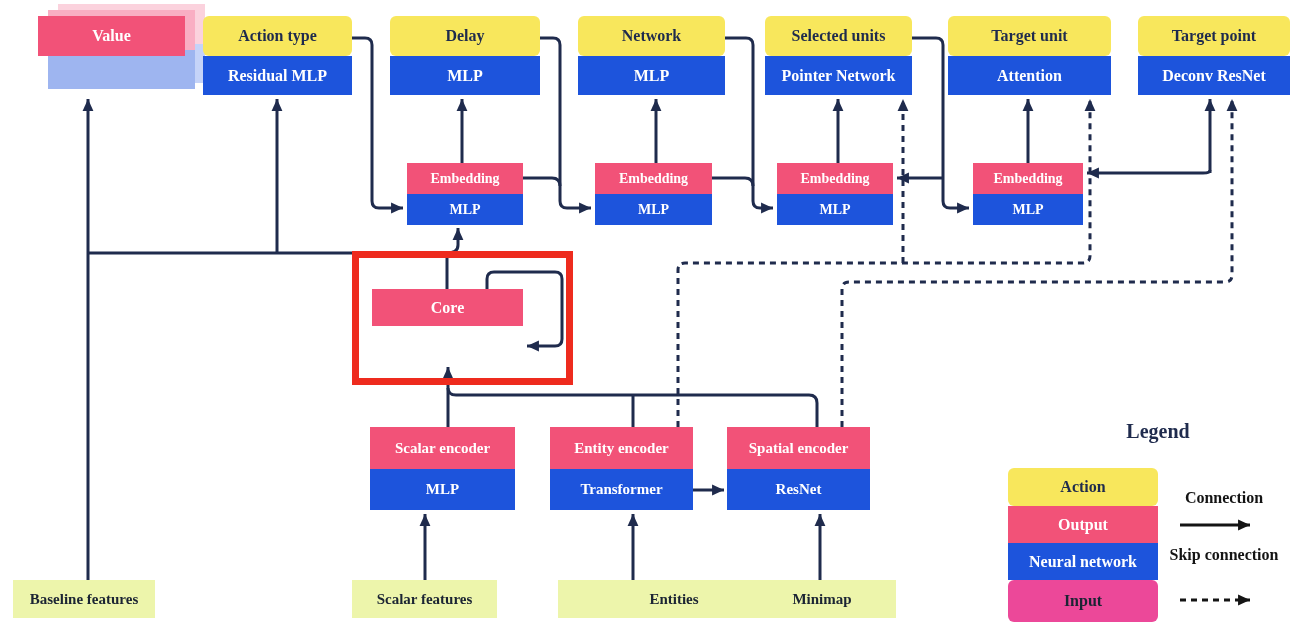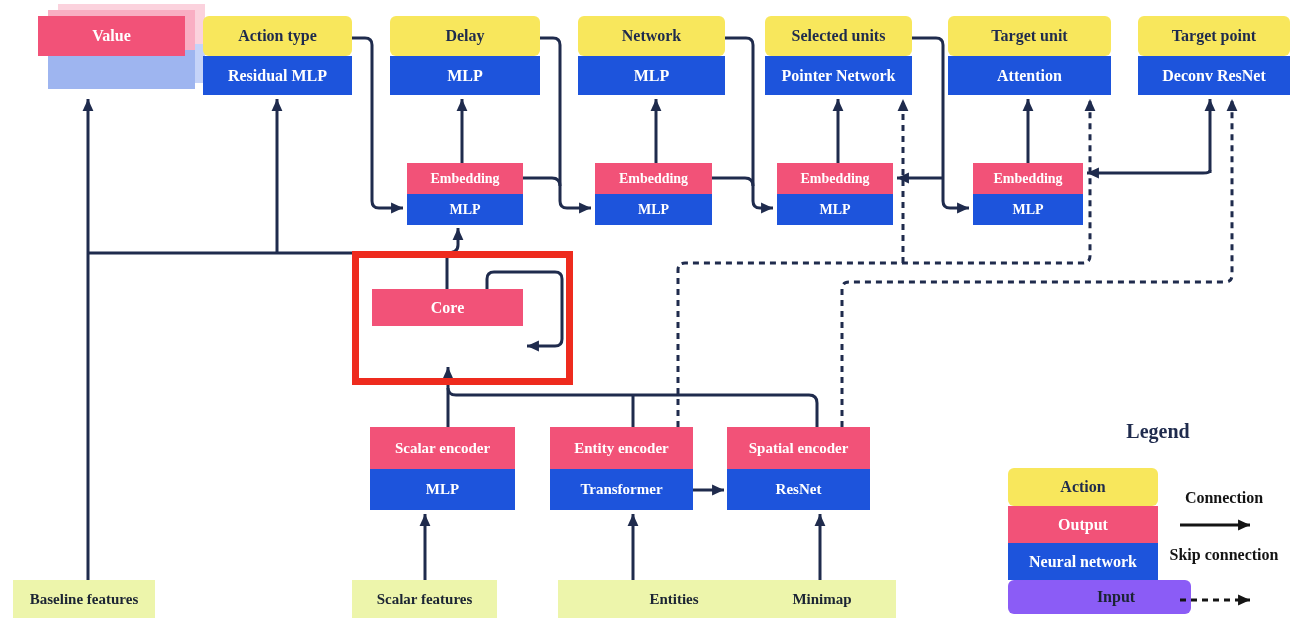--- a/index.html
+++ b/index.html
@@ -119,21 +119,21 @@
 
     <div class="input-box" style="left:13px;top:580px;width:142px;">Baseline features</div>
     <div class="input-box" style="left:352px;top:580px;width:145px;">Scalar features</div>
     <div class="input-box" style="left:558px;top:580px;width:152px;padding-left:40px;">Entities</div>
     <div class="input-box" style="left:748px;top:580px;width:148px;">Minimap</div>
 
     <div class="legend-title">Legend</div>
     <div class="legend-box band action" style="top:468px;height:38px;">Action</div>
     <div class="legend-box band output" style="top:506px;height:37px;">Output</div>
     <div class="legend-box band network" style="top:543px;height:37px;">Neural network</div>
-    <div class="legend-box band action" style="top:580px;height:34px;background:#8b5cf6;color:#1b2433;padding-left:33px;">Input</div>
+    <div class="legend-box band action" style="top:580px;height:42px;background:#ec4899;color:#1b2433;">Input</div>
     <div class="legend-label" style="top:488px;">Connection</div>
     <div class="legend-label" style="top:545px;">Skip connection</div>
   </div>
 
   <svg id="wires" width="1297" height="627" viewBox="0 0 1297 627">
     <defs>
       <marker id="ah" viewBox="0 0 12 12" markerWidth="13" markerHeight="13" refX="11" refY="6" orient="auto" markerUnits="userSpaceOnUse">
         <path d="M0,1 L11,6 L0,11 Z" fill="#1f2b4d"></path>
       </marker>
       <marker id="ahk" viewBox="0 0 12 12" markerWidth="13" markerHeight="13" refX="11" refY="6" orient="auto" markerUnits="userSpaceOnUse">

